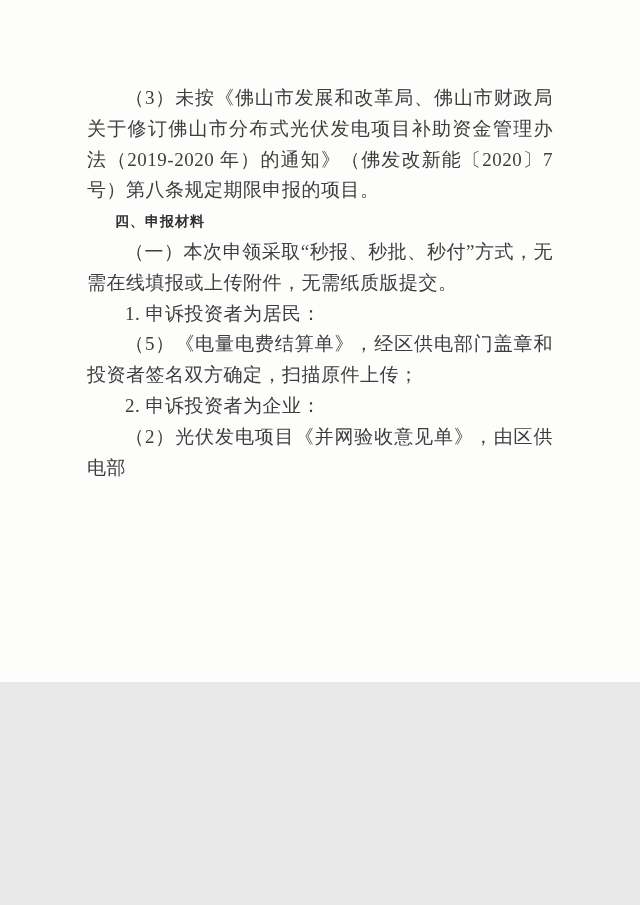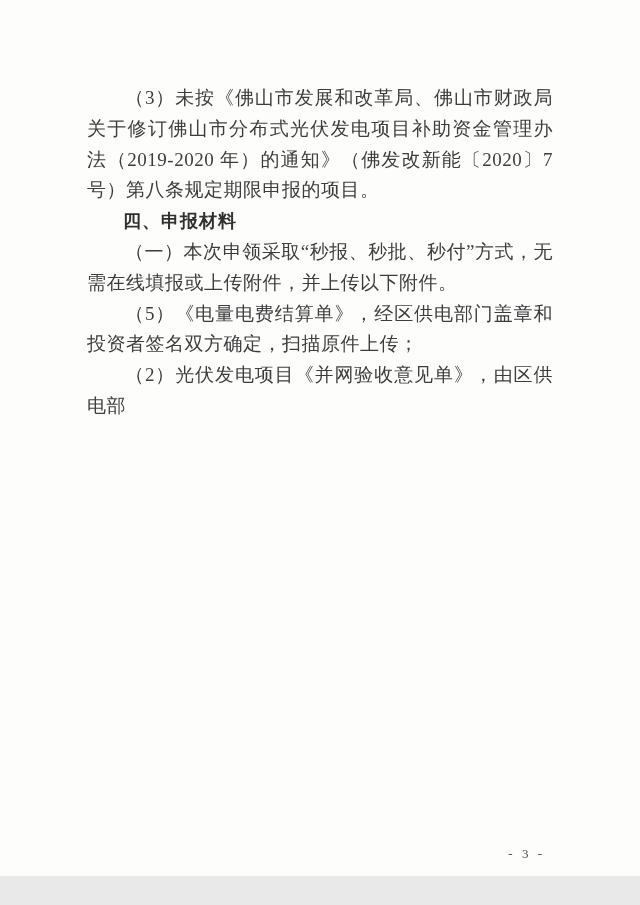--- a/index.html
+++ b/index.html
@@ -3,21 +3,21 @@
 <meta charset="utf-8">
 <style>
   html, body {
     margin: 0;
     padding: 0;
     background: #e9e9e9;
   }
   .page {
     position: relative;
     width: 640px;
-    height: 876px;
+    height: 682px;
     margin: 0 auto;
     background: #fdfdfc;
     overflow: hidden;
     font-family: "Liberation Serif", "DejaVu Serif", serif;
   }
   .text-block {
     position: absolute;
     left: 87px;
     top: 83px;
     width: 466px;
@@ -27,21 +27,21 @@
     text-align: justify;
   }
   .para {
     margin: 0;
     text-indent: 2em;
     letter-spacing: 0.5px;
   }
   .section-heading {
     margin: 0;
     text-indent: 2em;
-    font-size: 18px;
+    font-size: 14px;
     line-height: 30.8px;
     font-weight: bold;
     letter-spacing: 1px;
     color: #303030;
     font-family: "Liberation Sans", "DejaVu Sans", sans-serif;
   }
   .bold-title {
     font-weight: bold;
   }
   .page-footer {
@@ -58,29 +58,31 @@
 <body>
 
 <div class="page">
   <div class="text-block">
 
     <p class="para">（3）未按《佛山市发展和改革局、佛山市财政局关于修订佛山市分布式光伏发电项目补助资金管理办法（2019-2020 年）的通知》（佛发改新能〔2020〕7 号）第八条规定期限申报的项目。</p>
 
 
     <h2 class="section-heading">四、申报材料</h2>
 
-    <p class="para">（一）本次申领采取“秒报、秒批、秒付”方式，无需在线填报或上传附件，并上传以下附件。</p>
+    <p class="para">（一）本次申领采取“秒报、秒批、秒付”方式，无需在线填报或上传附件，无需纸质版提交。</p>
 
 
+    <p class="para">1. 申诉投资者为居民：</p>
 
 
     <p class="para">（5）《电量电费结算单》，经区供电部门盖章和投资者签名双方确定，扫描原件上传；</p>
 
 
 
+    <p class="para">2. 申诉投资者为企业：</p>
 
 
     <p class="para">（2）光伏发电项目《并网验收意见单》，由区供电部</p>
 
   </div>
 
   <div class="page-footer">- 3 -</div>
 </div>
 
 </body></html>

